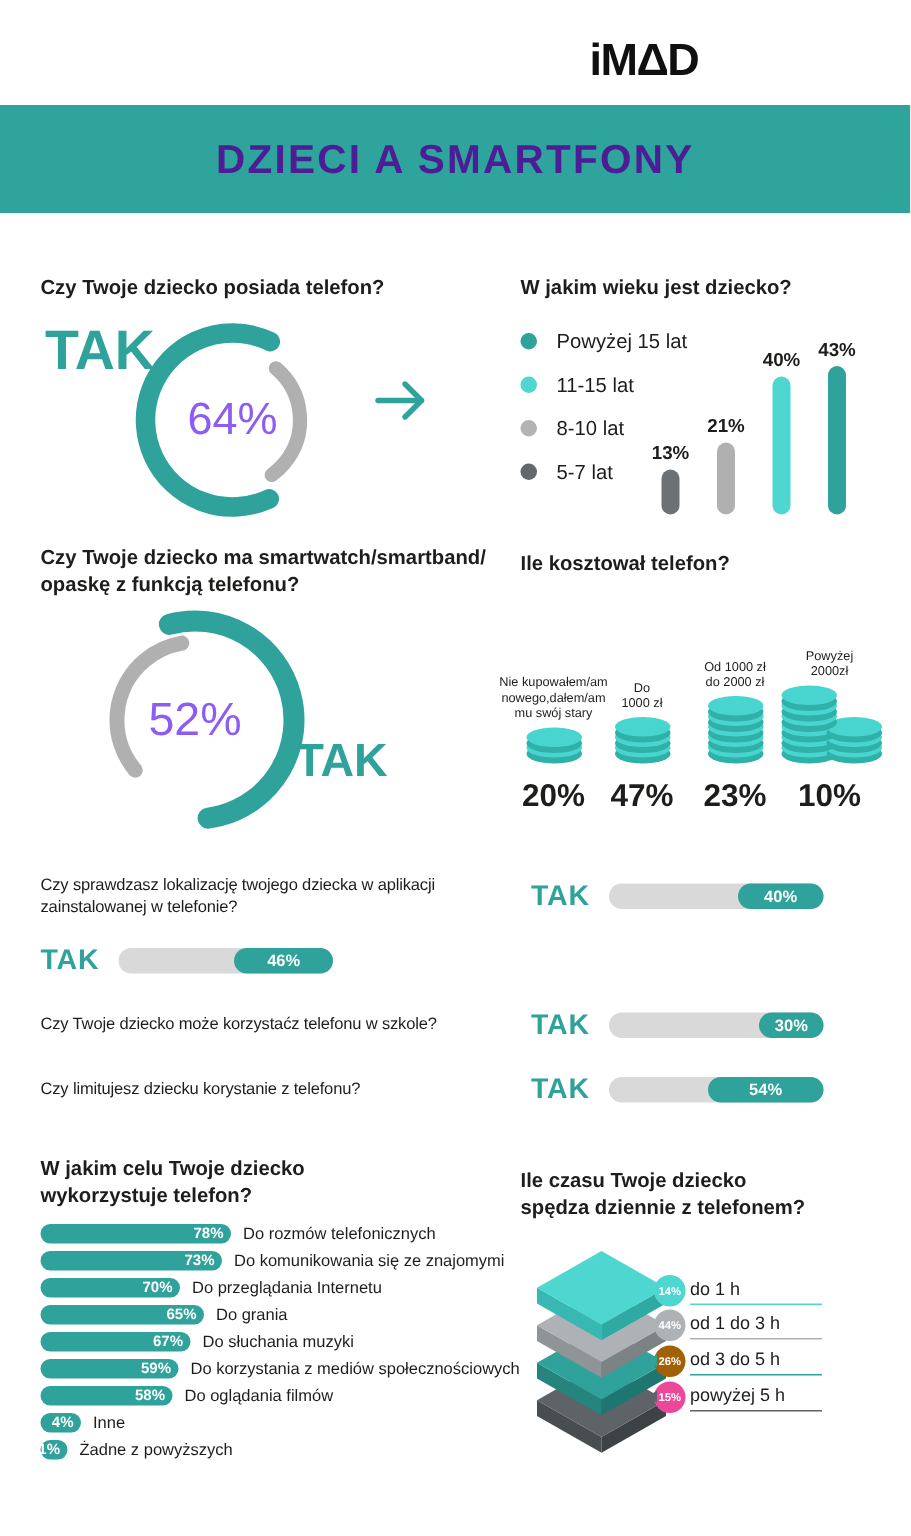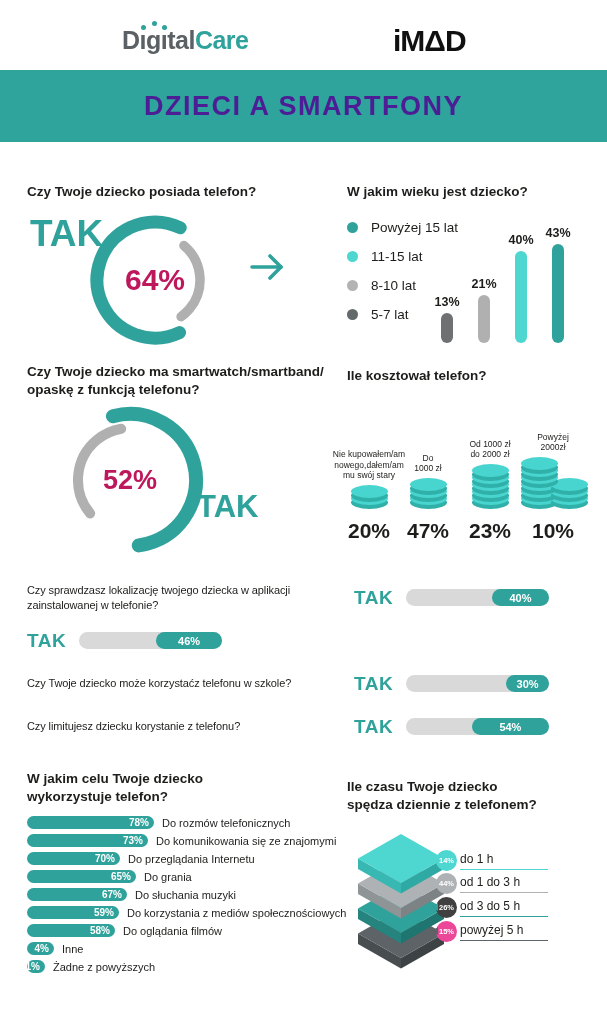--- a/index.html
+++ b/index.html
@@ -24,21 +24,21 @@
   #q3-title{left:27px;top:363px;width:330px}
   #q4-title{left:347px;top:367px;width:240px}
   #q5-title{left:27px;top:770px;width:300px}
   #q6-title{left:347px;top:778px;width:250px}
 
   
   .donut{position:absolute}
   #donut1{left:85px;top:210px;width:140px;height:140px}
   #donut2{left:50px;top:400px;width:160px;height:160px}
   .donut-center{position:absolute;inset:0;display:flex;align-items:center;justify-content:center;
-                color:#be185d;font-weight:700;font-size:30px}
+                color:#8b5cf6;font-weight:400;font-size:30px}
   .tak-big{position:absolute;color:#2fa29b;font-weight:700}
   #tak1{left:30px;top:213px;font-size:37px}
   #tak2{left:197px;top:489px;font-size:31px}
   .arrow{position:absolute;left:249px;top:252px}
 
   
   .legend{position:absolute;left:347px;top:219px}
   .legend-item{display:flex;align-items:center;height:16px;margin-bottom:13px}
   .legend-dot{width:11px;height:11px;border-radius:50%;margin-right:13px;flex:none}
   .legend-label{font-size:13.5px}
@@ -85,26 +85,20 @@
   .t-tail{position:absolute;left:-4px;top:6px;width:0;height:0;border-top:4px solid transparent;
           border-bottom:4px solid transparent;border-right:6px solid #000}
   .t-line{display:block;margin-left:24px;height:19px;line-height:19px;font-size:12px;
           border-bottom:1.6px solid #000;white-space:nowrap}
 </style>
 </head>
 <body>
 
 <div class="page">
 
-  <div class="logo-dc">
-    <span class="dc-dot" style="left:19px;top:-1px"></span>
-    <span class="dc-dot" style="left:29.5px;top:-5px"></span>
-    <span class="dc-dot" style="left:40px;top:-1px"></span>
-    <span class="dc-gray">Dıgıtal</span><span class="dc-teal">Care</span>
-  </div>
   <div class="logo-imad">
     <span>iM</span><span>Δ</span><span>D</span>
   </div>
 
   <div class="band">
     <h1>DZIECI A SMARTFONY</h1>
   </div>
 
   <h2 class="h2" id="q1-title">Czy Twoje dziecko posiada telefon?</h2>
   <div class="tak-big" id="tak1">TAK</div>
@@ -162,21 +156,21 @@
 
   <h2 class="h2" id="q3-title">
     <span>Czy Twoje dziecko ma smartwatch/smartband/</span>
     <span>opaskę z funkcją telefonu?</span>
   </h2>
   <div class="donut" id="donut2">
     <svg width="160" height="160" viewBox="0 0 160 160">
       <circle cx="80" cy="80" r="52" fill="none" stroke="#b0b0b0" stroke-width="10" stroke-linecap="round" stroke-dasharray="109 217.7" transform="rotate(140 80 80)"></circle>
       <circle cx="80" cy="80" r="66" fill="none" stroke="#2fa29b" stroke-width="14" stroke-linecap="round" stroke-dasharray="215.6 199.1" transform="rotate(255 80 80)"></circle>
     </svg>
-    <div class="donut-center" style="font-size:27px">52%</div>
+    <div class="donut-center" style="font-size:31px">52%</div>
   </div>
   <div class="tak-big" id="tak2">TAK</div>
 
   <h2 class="h2" id="q4-title">Ile kosztował telefon?</h2>
   <div id="cost-chart">
       <div class="cost-col" style="left: 327px; width: 84px;">
         <div class="cost-label">
           <span style="display: block;">Nie kupowałem/am</span>
           <span style="display: block;">nowego,dałem/am</span>
           <span style="display: block;">mu swój stary</span>
@@ -355,21 +349,21 @@
   <div id="time-badges">
       <div class="t-badge" style="top: 850px;">
         <div class="t-circle" style="background: rgb(77, 215, 208);">14%<span class="t-tail" style="border-right-color: rgb(77, 215, 208);"></span></div>
         <span class="t-line" style="border-bottom-color: rgb(77, 215, 208);">do 1 h</span>
       </div>
       <div class="t-badge" style="top: 873px;">
         <div class="t-circle" style="background: rgb(174, 178, 181);">44%<span class="t-tail" style="border-right-color: rgb(174, 178, 181);"></span></div>
         <span class="t-line" style="border-bottom-color: rgb(174, 178, 181);">od 1 do 3 h</span>
       </div>
       <div class="t-badge" style="top: 897px;">
-        <div class="t-circle" style="background: #404040;">26%<span class="t-tail" style="border-right-color: rgb(47, 162, 155);"></span></div>
+        <div class="t-circle" style="background: #a16207;">26%<span class="t-tail" style="border-right-color: rgb(47, 162, 155);"></span></div>
         <span class="t-line" style="border-bottom-color: rgb(47, 162, 155);">od 3 do 5 h</span>
       </div>
       <div class="t-badge" style="top: 921px;">
         <div class="t-circle" style="background: #ec4899;">15%<span class="t-tail" style="border-right-color: rgb(93, 99, 102);"></span></div>
         <span class="t-line" style="border-bottom-color: rgb(93, 99, 102);">powyżej 5 h</span>
       </div>
     </div>
 
 </div>
 

